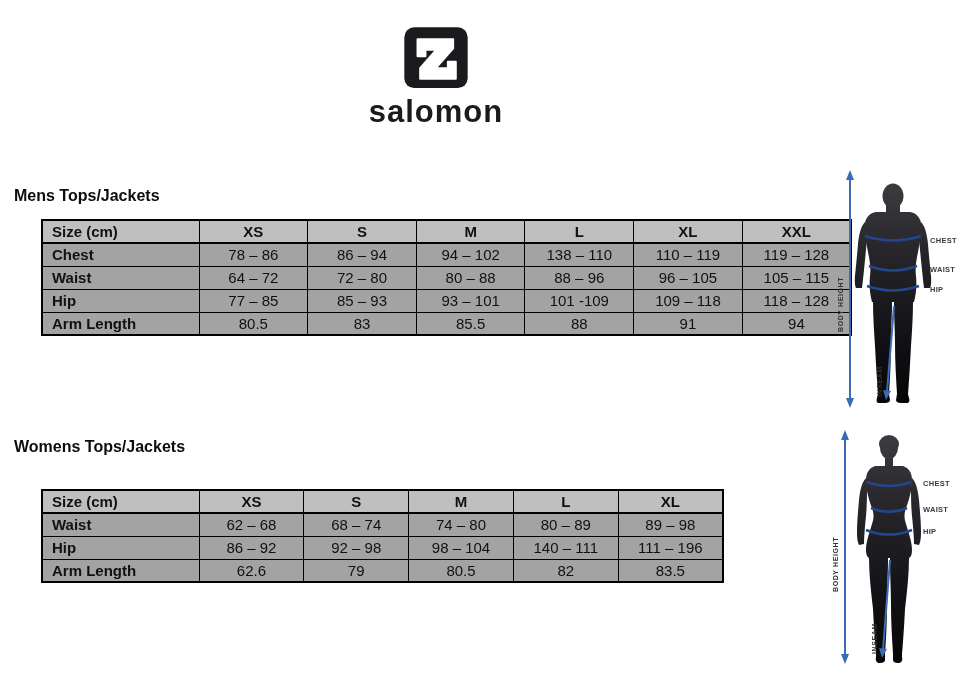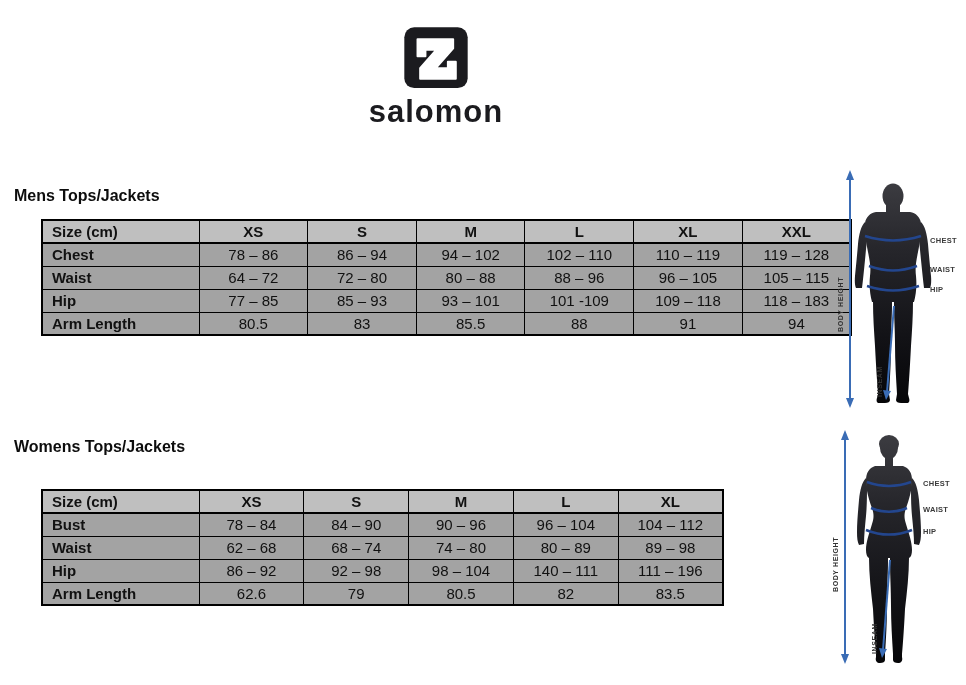--- a/index.html
+++ b/index.html
@@ -131,41 +131,41 @@
           <th>XL</th>
           <th>XXL</th>
         </tr>
       </thead>
       <tbody>
         <tr>
           <td class="row-label">Chest</td>
           <td>78 – 86</td>
           <td>86 – 94</td>
           <td>94 – 102</td>
-          <td>102 – 110</td>
+          <td>138 – 110</td>
           <td>110 – 119</td>
           <td>119 – 128</td>
         </tr>
         <tr>
           <td class="row-label">Waist</td>
           <td>64 – 72</td>
           <td>72 – 80</td>
           <td>80 – 88</td>
           <td>88 – 96</td>
           <td>96 – 105</td>
           <td>105 – 115</td>
         </tr>
         <tr>
           <td class="row-label">Hip</td>
           <td>77 – 85</td>
           <td>85 – 93</td>
           <td>93 – 101</td>
           <td>101 -109</td>
           <td>109 – 118</td>
-          <td>118 – 183</td>
+          <td>118 – 128</td>
         </tr>
         <tr>
           <td class="row-label">Arm Length</td>
           <td>80.5</td>
           <td>83</td>
           <td>85.5</td>
           <td>88</td>
           <td>91</td>
           <td>94</td>
         </tr>
@@ -186,28 +186,20 @@
         <tr>
           <th class="first-col">Size (cm)</th>
           <th>XS</th>
           <th>S</th>
           <th>M</th>
           <th>L</th>
           <th>XL</th>
         </tr>
       </thead>
       <tbody>
-        <tr>
-          <td class="row-label">Bust</td>
-          <td>78 – 84</td>
-          <td>84 – 90</td>
-          <td>90 – 96</td>
-          <td>96 – 104</td>
-          <td>104 – 112</td>
-        </tr>
         <tr>
           <td class="row-label">Waist</td>
           <td>62 – 68</td>
           <td>68 – 74</td>
           <td>74 – 80</td>
           <td>80 – 89</td>
           <td>89 – 98</td>
         </tr>
         <tr>
           <td class="row-label">Hip</td>

